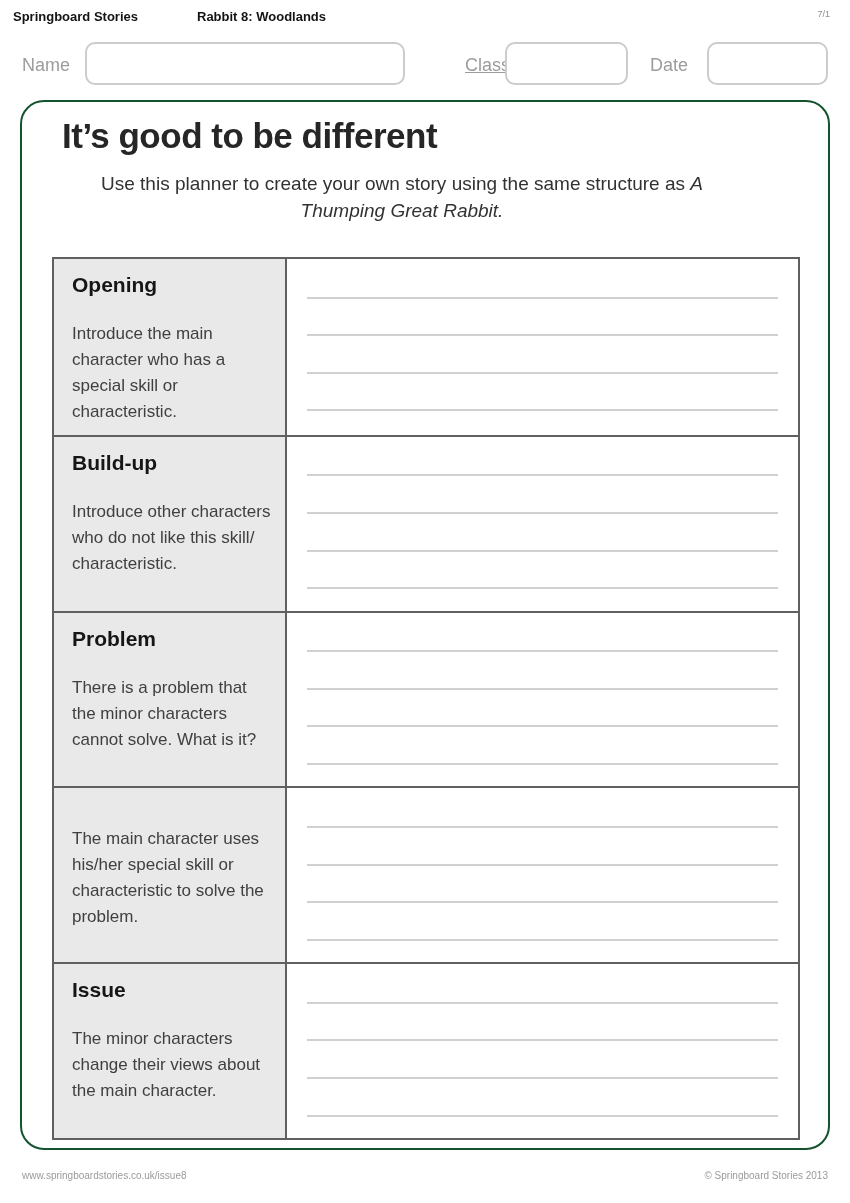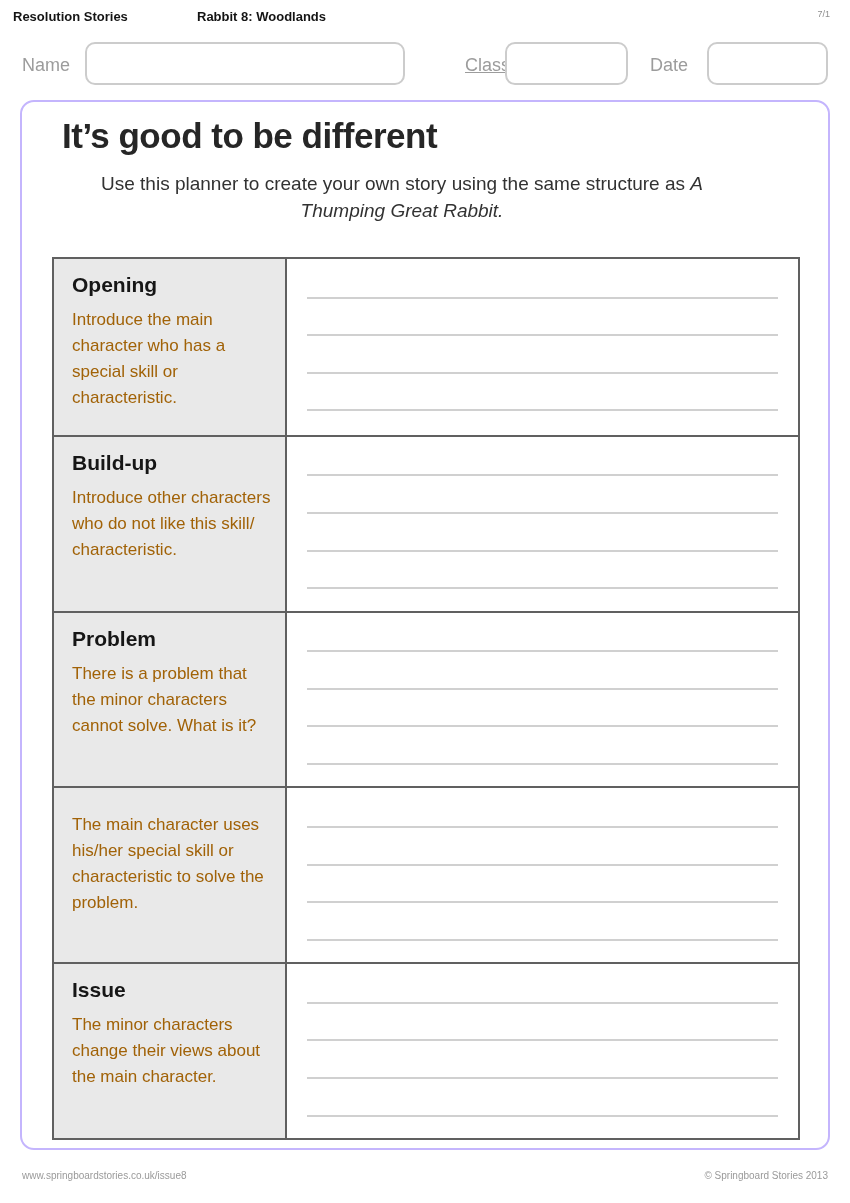--- a/index.html
+++ b/index.html
@@ -25,21 +25,21 @@
     position:absolute; top:42px; height:43px;
     background:#fff; border:2px solid #cccccc; border-radius:10px;
   }
   .in-name  { left:85px;  width:320px; }
   .in-class { left:505px; width:123px; }
   .in-date  { left:707px; width:121px; }
 
   
   .sheet {
     position:absolute; left:20px; top:100px; width:810px; height:1050px;
-    border:2px solid #c4b5fd; border-radius:14px; background:#fff;
+    border:2px solid #14532d; border-radius:24px; background:#fff;
   }
   .sheet-title {
     position:absolute; left:40px; top:14px;
     font-size:35px; font-weight:600; letter-spacing:-0.5px; color:#262626;
   }
   .instructions {
     position:absolute; left:40px; top:68px; width:680px;
     font-size:19px; line-height:27px; color:#323232; font-weight:500;text-align:center;
   }
   .instructions em { font-style:italic; }
@@ -51,32 +51,32 @@
     display:grid; grid-template-rows:repeat(5,1fr);
   }
   .p-row { display:flex; border-top:2px solid #606060; min-height:0; }
   .p-row:first-child { border-top:none; }
   .cell-label {
     width:233px; flex:0 0 233px;
     background:#e9e9e9; border-right:2px solid #606060;
     padding:14px 14px 0 18px;
   }
   .cell-label h2 { font-size:21px; font-weight:bold; color:#161616; }
-  .cell-label p  { font-size:17px; line-height:26px; color:#a16207; margin-top:10px; font-weight:500; }
+  .cell-label p  { font-size:17px; line-height:26px; color:#404040; margin-top:24px; font-weight:500; }
   .cell-write { flex:1; padding:2px 20px 0 20px; }
   .rule { height:37.6px; border-bottom:2px solid #d0d0d0; }
 
   
   .footer-url { position:absolute; left:22px;  top:1170px; font-size:10px; color:#9a9a9a; }
   .footer-c   { position:absolute; right:22px; top:1170px; font-size:10px; color:#9a9a9a; }
 </style>
 </head>
 <body>
 
-<span class="brand">Resolution Stories</span>
+<span class="brand">Springboard Stories</span>
 <span class="issue">Rabbit 8: Woodlands</span>
 <span class="pagenum">7/1</span>
 
 <span class="field-label lbl-name">Name</span>
 <div class="field-input in-name"></div>
 <span class="field-label lbl-class">Class</span>
 <div class="field-input in-class"></div>
 <span class="field-label lbl-date">Date</span>
 <div class="field-input in-date"></div>
 

